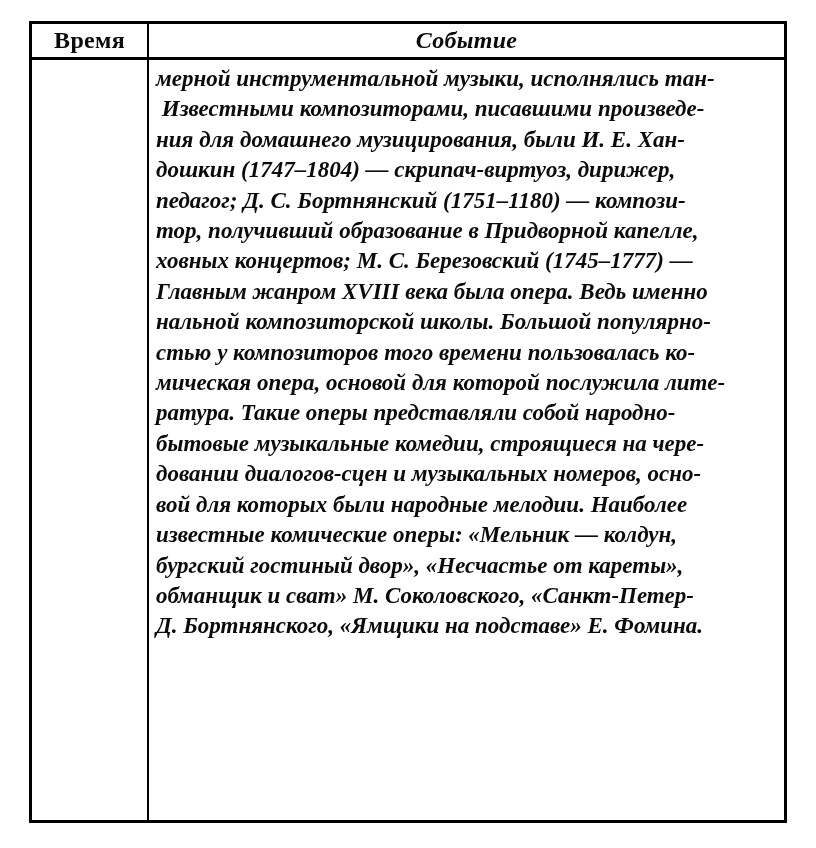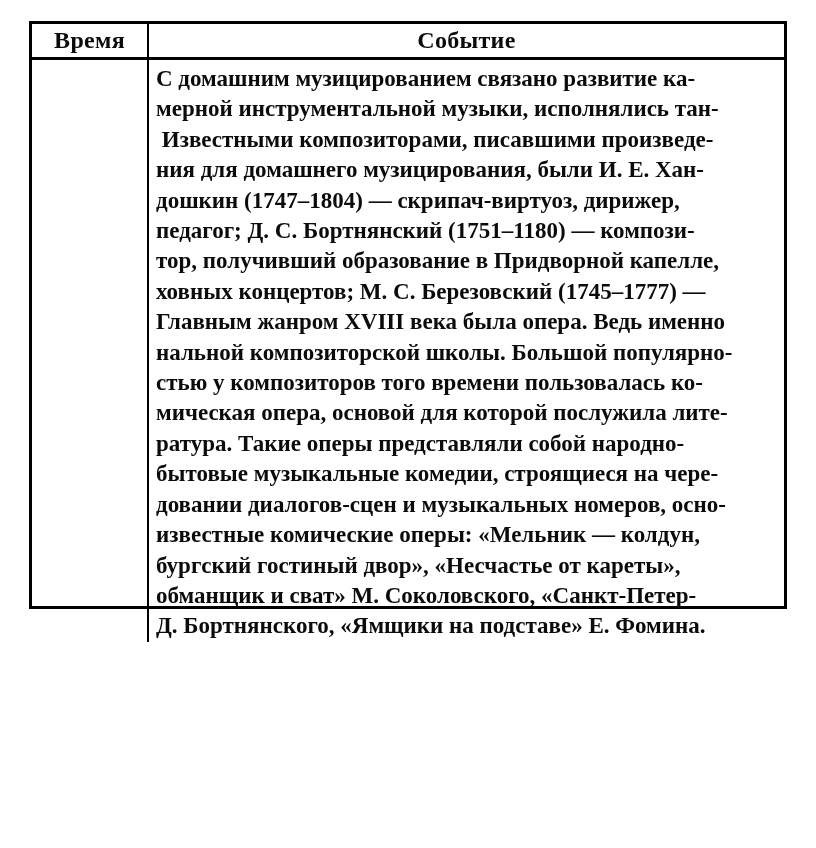--- a/index.html
+++ b/index.html
@@ -15,38 +15,39 @@
     position: relative;
     width: 816px;
     height: 848px;
     background: #ffffff;
   }
   .doc-table {
     position: absolute;
     left: 29px;
     top: 21px;
     width: 758px;
-    height: 588px;
+    height: 802px;
     border: 3px solid #000000;
     background: #ffffff;
     display: flex;
     flex-direction: column;
   }
   .header-row {
     display: flex;
     flex: 0 0 36px;
     border-bottom: 3px solid #000000;
   }
   .cell-time {
     flex: 0 0 117px;
     border-right: 2px solid #000000;
   }
   .cell-event {
     flex: 1 1 auto;
     min-width: 0;
+    font-style: italic;
   }
   .header-cell {
     display: flex;
     align-items: center;
     justify-content: center;
     font-weight: bold;
     font-size: 24px;
     letter-spacing: 0.3px;
   }
   .body-row {
@@ -74,35 +75,35 @@
         <span>Время</span>
       </div>
       <div class="cell-event header-cell">
         <span>Событие</span>
       </div>
     </div>
 
     <div class="body-row">
       <div class="cell-time"></div>
       <div class="cell-event body-event">
-          <div class="text-line">С домашним музицированием связано развитие ка-</div>
           <div class="text-line">мерной инструментальной музыки, исполнялись тан-</div>
           <div class="text-line"> Известными композиторами, писавшими произведе-</div>
           <div class="text-line">ния для домашнего музицирования, были И. Е. Хан-</div>
           <div class="text-line">дошкин (1747–1804) — скрипач-виртуоз, дирижер,</div>
           <div class="text-line">педагог; Д. С. Бортнянский (1751–1180) — компози-</div>
           <div class="text-line">тор, получивший образование в Придворной капелле,</div>
           <div class="text-line">ховных концертов; М. С. Березовский (1745–1777) —</div>
           <div class="text-line">Главным жанром XVIII века была опера. Ведь именно</div>
           <div class="text-line">нальной композиторской школы. Большой популярно-</div>
           <div class="text-line">стью у композиторов того времени пользовалась ко-</div>
           <div class="text-line">мическая опера, основой для которой послужила лите-</div>
           <div class="text-line">ратура. Такие оперы представляли собой народно-</div>
           <div class="text-line">бытовые музыкальные комедии, строящиеся на чере-</div>
           <div class="text-line">довании диалогов-сцен и музыкальных номеров, осно-</div>
+          <div class="text-line">вой для которых были народные мелодии. Наиболее</div>
           <div class="text-line">известные комические оперы: «Мельник — колдун,</div>
           <div class="text-line">бургский гостиный двор», «Несчастье от кареты»,</div>
           <div class="text-line">обманщик и сват» М. Соколовского, «Санкт-Петер-</div>
           <div class="text-line">Д. Бортнянского, «Ямщики на подставе» Е. Фомина.</div>
         </div>
     </div>
 
   </div>
 </div>
 

